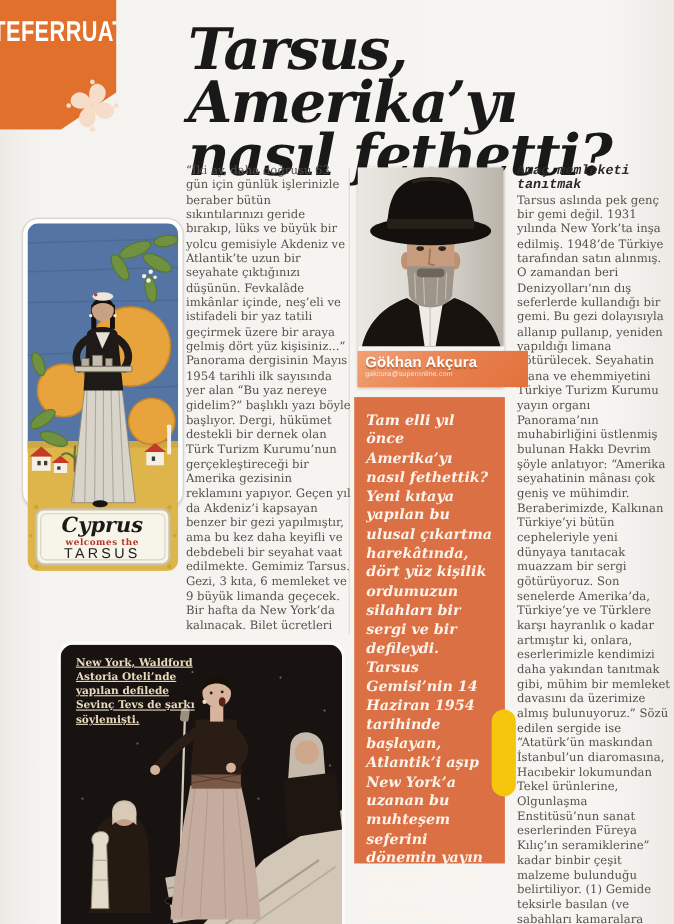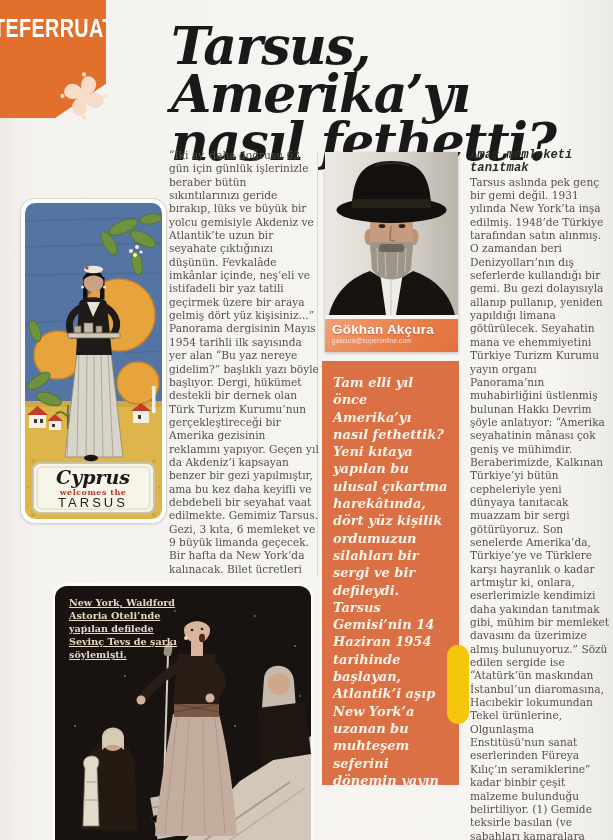--- a/index.html
+++ b/index.html
@@ -20,33 +20,33 @@
     color:#191919;letter-spacing:-1.5px;}
   
   .col{position:absolute;top:149px;color:#55514a;font-size:10.6px;line-height:13.35px;}
   .col p{margin:0;}
   .col-1{left:169px;width:150px;height:428px;overflow:hidden;}
   .col-2{left:470px;width:140px;height:691px;overflow:hidden;}
   .col-2 .p1{margin-bottom:11px;}
   .subhead{font-weight:bold;font-style:italic;font-size:12.2px;color:#2c2a26;margin:0 0 3px 0;font-family:Liberation Mono, monospace;}
   .col-rule{position:absolute;left:317px;top:152px;width:1px;height:424px;background:#ded9d2;}
   
-  .poster{position:absolute;left:21px;top:199px;width:145px;height:324px;background:#fff;
+  .poster{position:absolute;left:21px;top:199px;width:145px;height:262px;background:#fff;
     border-radius:14px;padding:4px;box-sizing:border-box;box-shadow:0 0 0 1px #d9d4cc,0 1px 3px rgba(0,0,0,.2);}
   .poster svg{display:block;border-radius:10px;}
   .poster-caption{position:absolute;left:23px;top:531px;width:152px;
     font-weight:bold;font-size:9.8px;line-height:13.5px;color:#513f29;}
   
   .photo-bw{position:absolute;left:55px;top:586px;width:256px;height:254px;
     border-radius:12px 12px 0 0;overflow:hidden;box-shadow:0 0 0 3px #fbfaf8;}
   .photo-bw-caption{position:absolute;left:14px;top:10px;width:110px;
     font-weight:bold;font-size:9.6px;line-height:13px;color:#ead9bd;text-decoration:underline;}
   
   .author{position:absolute;left:325px;top:152px;width:133px;box-shadow:0 1px 3px rgba(0,0,0,.25);}
-  .author-label{width:133px;height:33px;box-sizing:border-box;padding:3px 0 0 7px;
+  .author-label{width:155px;height:33px;box-sizing:border-box;padding:3px 0 0 7px;
     background:linear-gradient(135deg,#f2a176 0%,#e77f4c 55%,#e2713c 100%);}
   .author-name{color:#fff;font-family:"Liberation Sans",sans-serif;font-weight:bold;
     font-size:13.5px;letter-spacing:.2px;text-shadow:0 1px 1px rgba(140,60,20,.5);}
   .author-contact{color:rgba(255,255,255,.75);font-family:"Liberation Sans",sans-serif;
     font-size:6.3px;letter-spacing:.2px;filter:blur(.3px);}
   
   .pull-quote{position:absolute;left:322px;top:361px;width:137px;height:424px;
     box-sizing:border-box;padding:13px 9px 10px 11px;background:#dc7045;
     color:#fcf3ea;font-style:italic;font-weight:600;font-size:13px;line-height:17.3px;}
   

